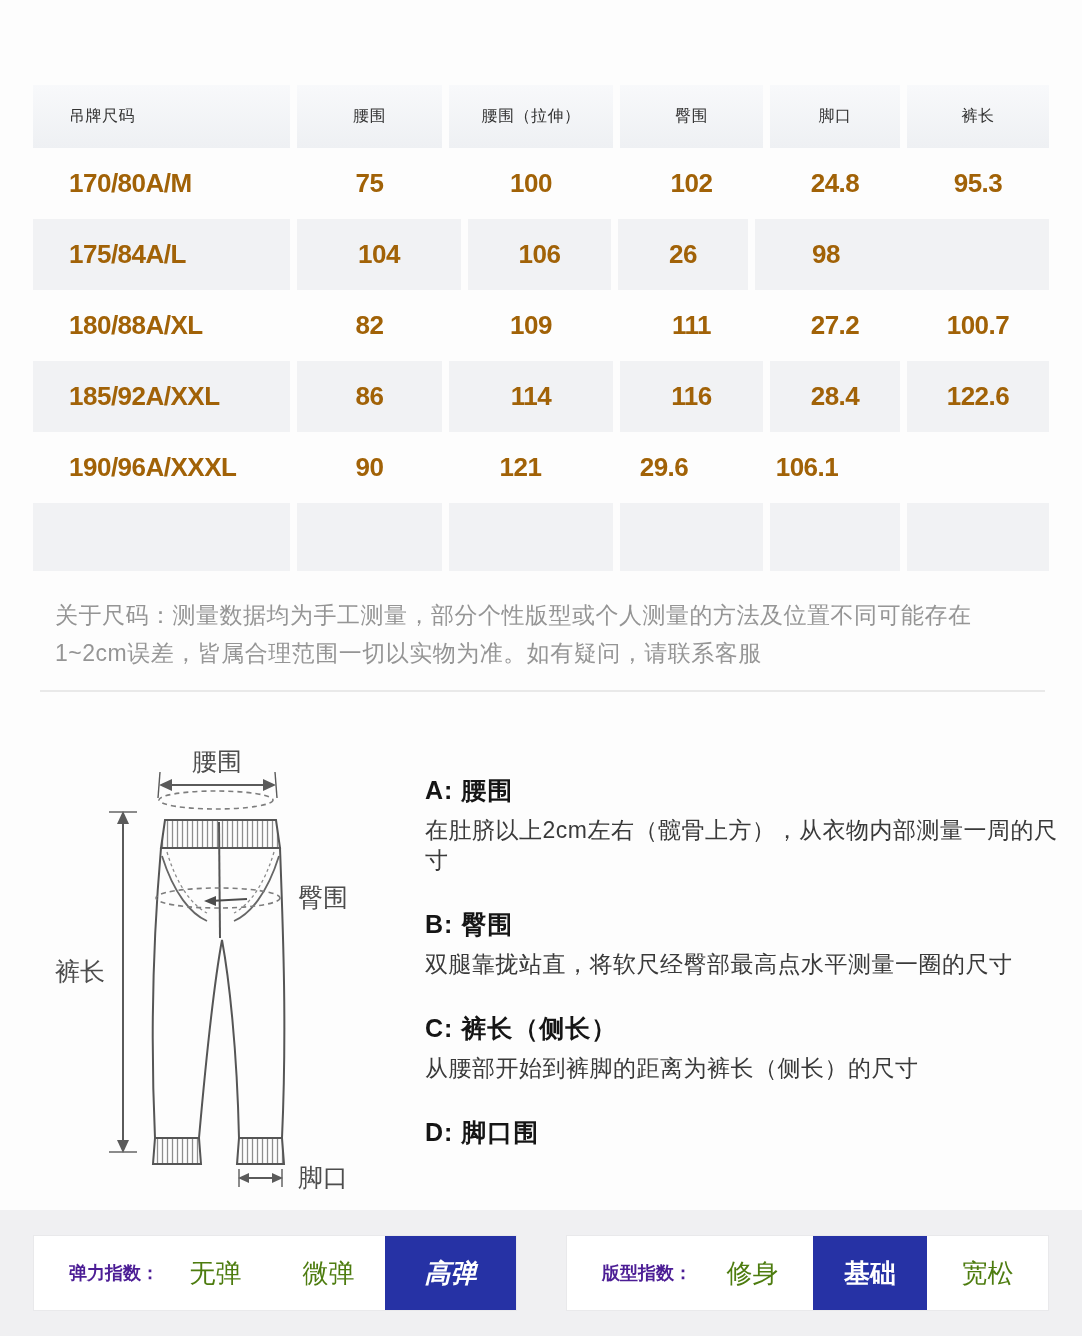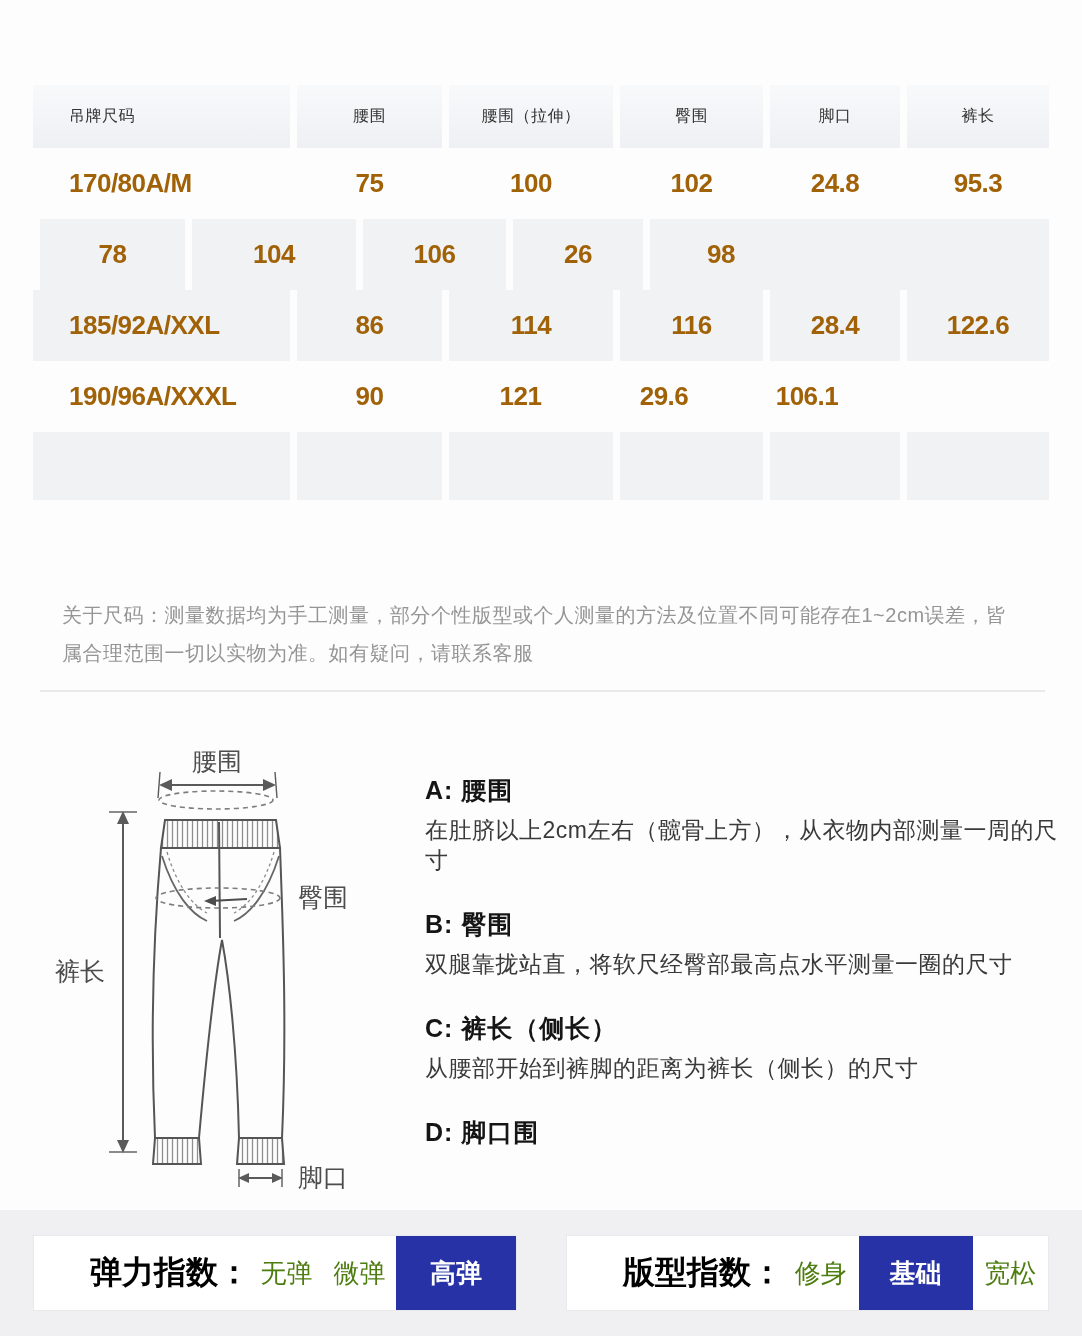--- a/index.html
+++ b/index.html
@@ -19,43 +19,43 @@
   .cell.c1{width:152px;}
   .cell.c2{width:171px;}
   .cell.c3{width:150px;}
   .cell.c4{width:137px;}
   .cell.c5{width:149px;}
   .cell.sep{border-left:7px solid #fdfdfd;}
   .t-row.header .cell{font-size:16px;font-weight:400;color:#333;letter-spacing:.5px;}
   .t-row.data .cell{font-size:26px;font-weight:700;color:#a16207;letter-spacing:-.5px;}
 
   
-  .size-note{position:absolute;left:62px;top:596px;width:948px;font-size:20px;line-height:38px;color:#959595;letter-spacing:.5px;}
+  .size-note{position:absolute;left:55px;top:596px;width:948px;font-size:23px;line-height:38px;color:#959595;letter-spacing:.5px;}
 
   .divider{position:absolute;left:40px;top:690px;width:1005px;height:2px;background:#e9e9e9;}
 
   
   .pants-svg{position:absolute;left:55px;top:728px;}
   .pants-svg text{font-family:"Liberation Sans","DejaVu Sans",sans-serif;font-size:25px;fill:#4d4d4d;font-weight:500;}
 
   
   .guide{position:absolute;left:425px;top:775px;width:640px;}
   .g-item{margin-bottom:34px;}
   .g-label{font-size:25px;font-weight:700;color:#151515;line-height:30px;letter-spacing:1px;}
   .g-desc{margin-top:10px;font-size:23px;color:#3a3a3a;line-height:30px;letter-spacing:.5px;}
 
   
   .footer-strip{position:absolute;left:0;top:1210px;width:1082px;height:126px;background:#f0f0f2;}
   .panel{position:absolute;top:25px;height:76px;background:#ffffff;border:1px solid #e9e9eb;box-sizing:border-box;display:flex;align-items:stretch;}
   .panel.elastic{left:33px;width:484px;}
   .panel.fit{left:566px;width:483px;}
-  .panel-label{align-self:center;padding-left:35px;font-size:32px;font-weight:700;color:#000000;white-space:nowrap;margin-left:21px;}
+  .panel-label{align-self:center;padding-left:35px;font-size:18px;font-weight:700;color:#4c1d95;white-space:nowrap;}
   .opt{flex:1;display:flex;align-items:center;justify-content:center;font-size:26px;color:#4d7c0f;white-space:nowrap;}
   .chip{display:flex;align-items:center;justify-content:center;background:#2632a5;color:#ffffff;font-size:26px;font-weight:600;white-space:nowrap;}
-  .panel.elastic .chip{width:120px;}
+  .panel.elastic .chip{width:131px;font-style:italic;}
   .panel.fit .chip{width:114px;}
 </style>
 </head>
 <body>
 
 <div class="page">
 
   <div class="size-table">
     <div class="t-row header">
       <div class="cell c0">吊牌尺码</div>
@@ -69,27 +69,35 @@
     <div class="t-row data white">
       <div class="cell c0">170/80A/M</div>
       <div class="cell c1 sep">75</div>
       <div class="cell c2 sep">100</div>
       <div class="cell c3 sep">102</div>
       <div class="cell c4 sep">24.8</div>
       <div class="cell c5 sep">95.3</div>
     </div>
 
     <div class="t-row data alt">
-      <div class="cell c1 sep">78</div>
+      <div class="cell c0">175/84A/L</div>
       <div class="cell c2 sep">104</div>
       <div class="cell c3 sep">106</div>
       <div class="cell c4 sep">26</div>
       <div class="cell c5 sep">98</div>
     </div>
 
+    <div class="t-row data white">
+      <div class="cell c0">180/88A/XL</div>
+      <div class="cell c1 sep">82</div>
+      <div class="cell c2 sep">109</div>
+      <div class="cell c3 sep">111</div>
+      <div class="cell c4 sep">27.2</div>
+      <div class="cell c5 sep">100.7</div>
+    </div>
 
     <div class="t-row data alt">
       <div class="cell c0">185/92A/XXL</div>
       <div class="cell c1 sep">86</div>
       <div class="cell c2 sep">114</div>
       <div class="cell c3 sep">116</div>
       <div class="cell c4 sep">28.4</div>
       <div class="cell c5 sep">122.6</div>
     </div>
 

